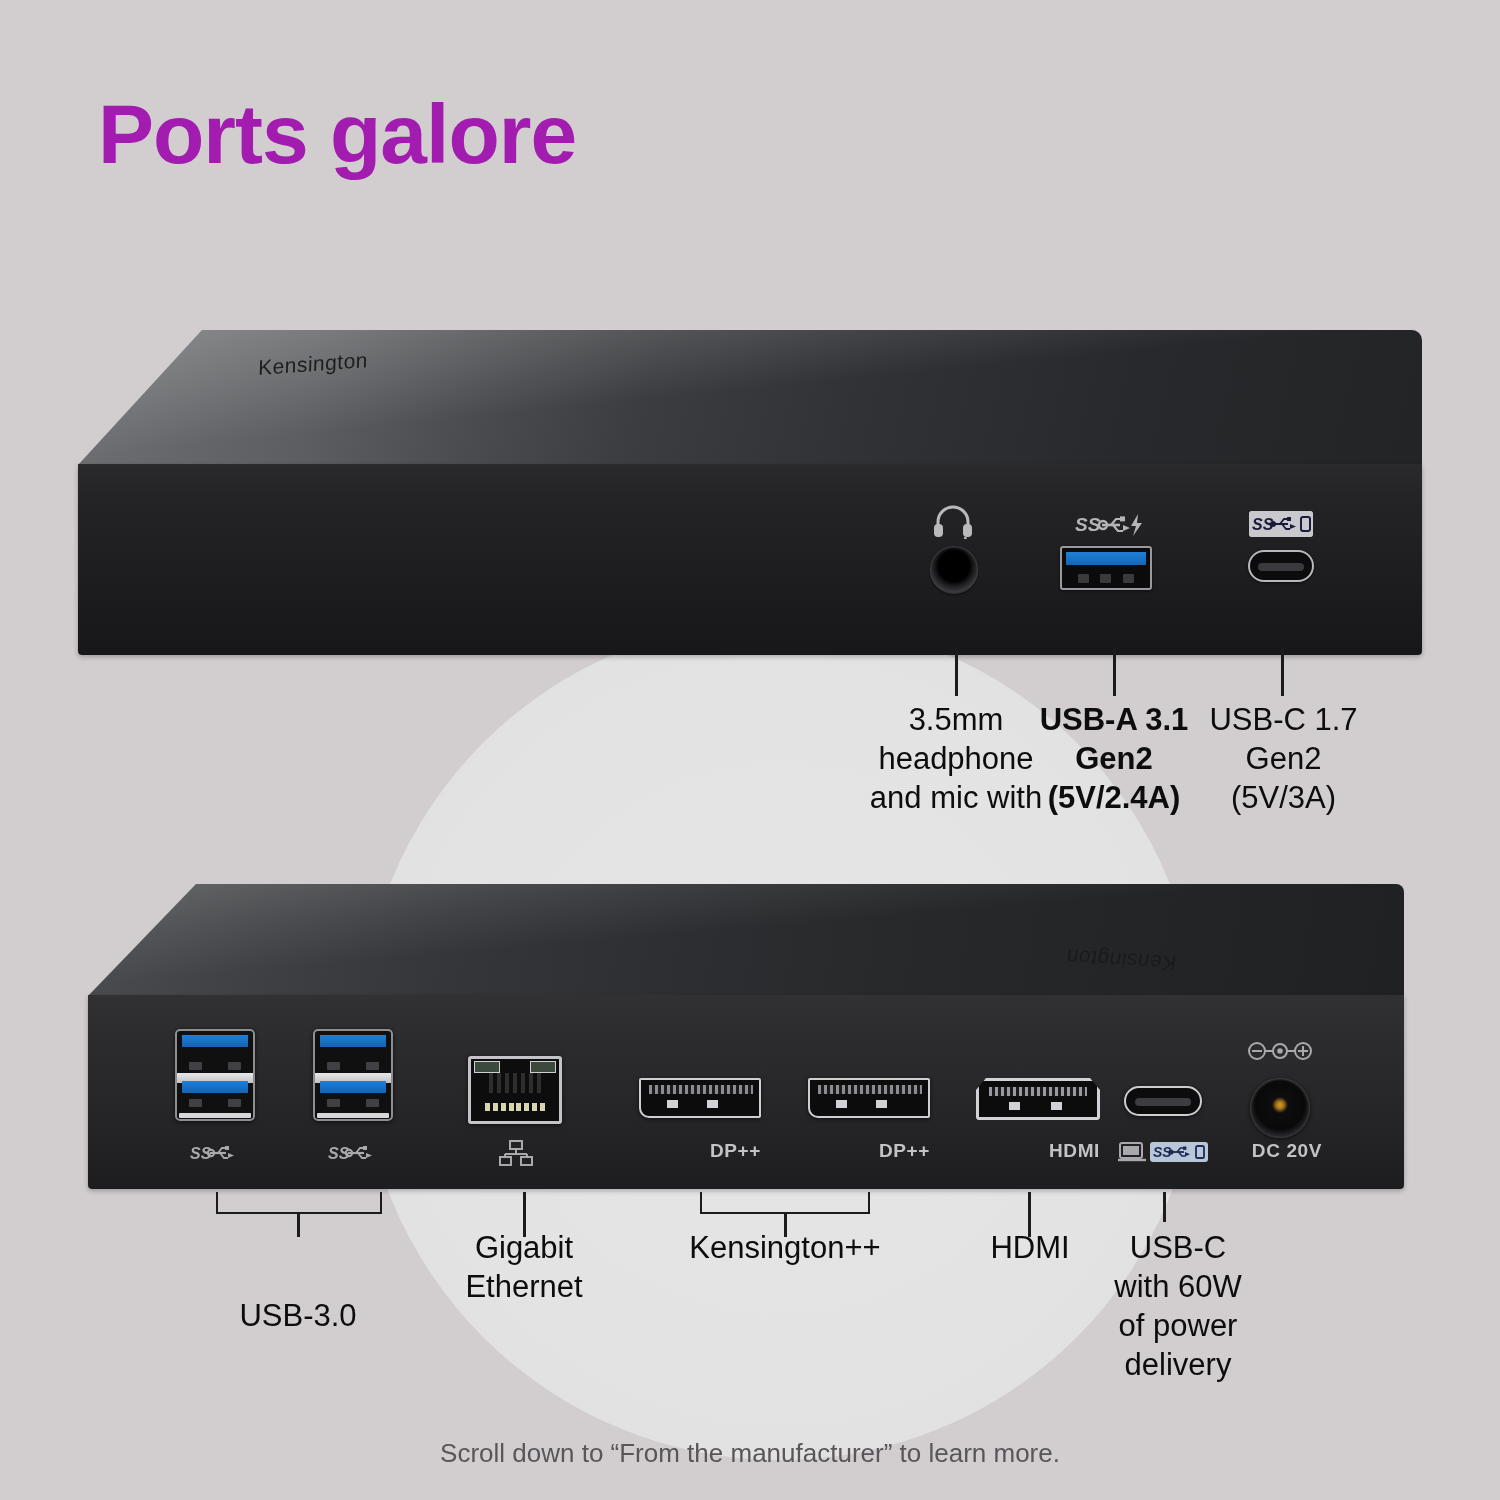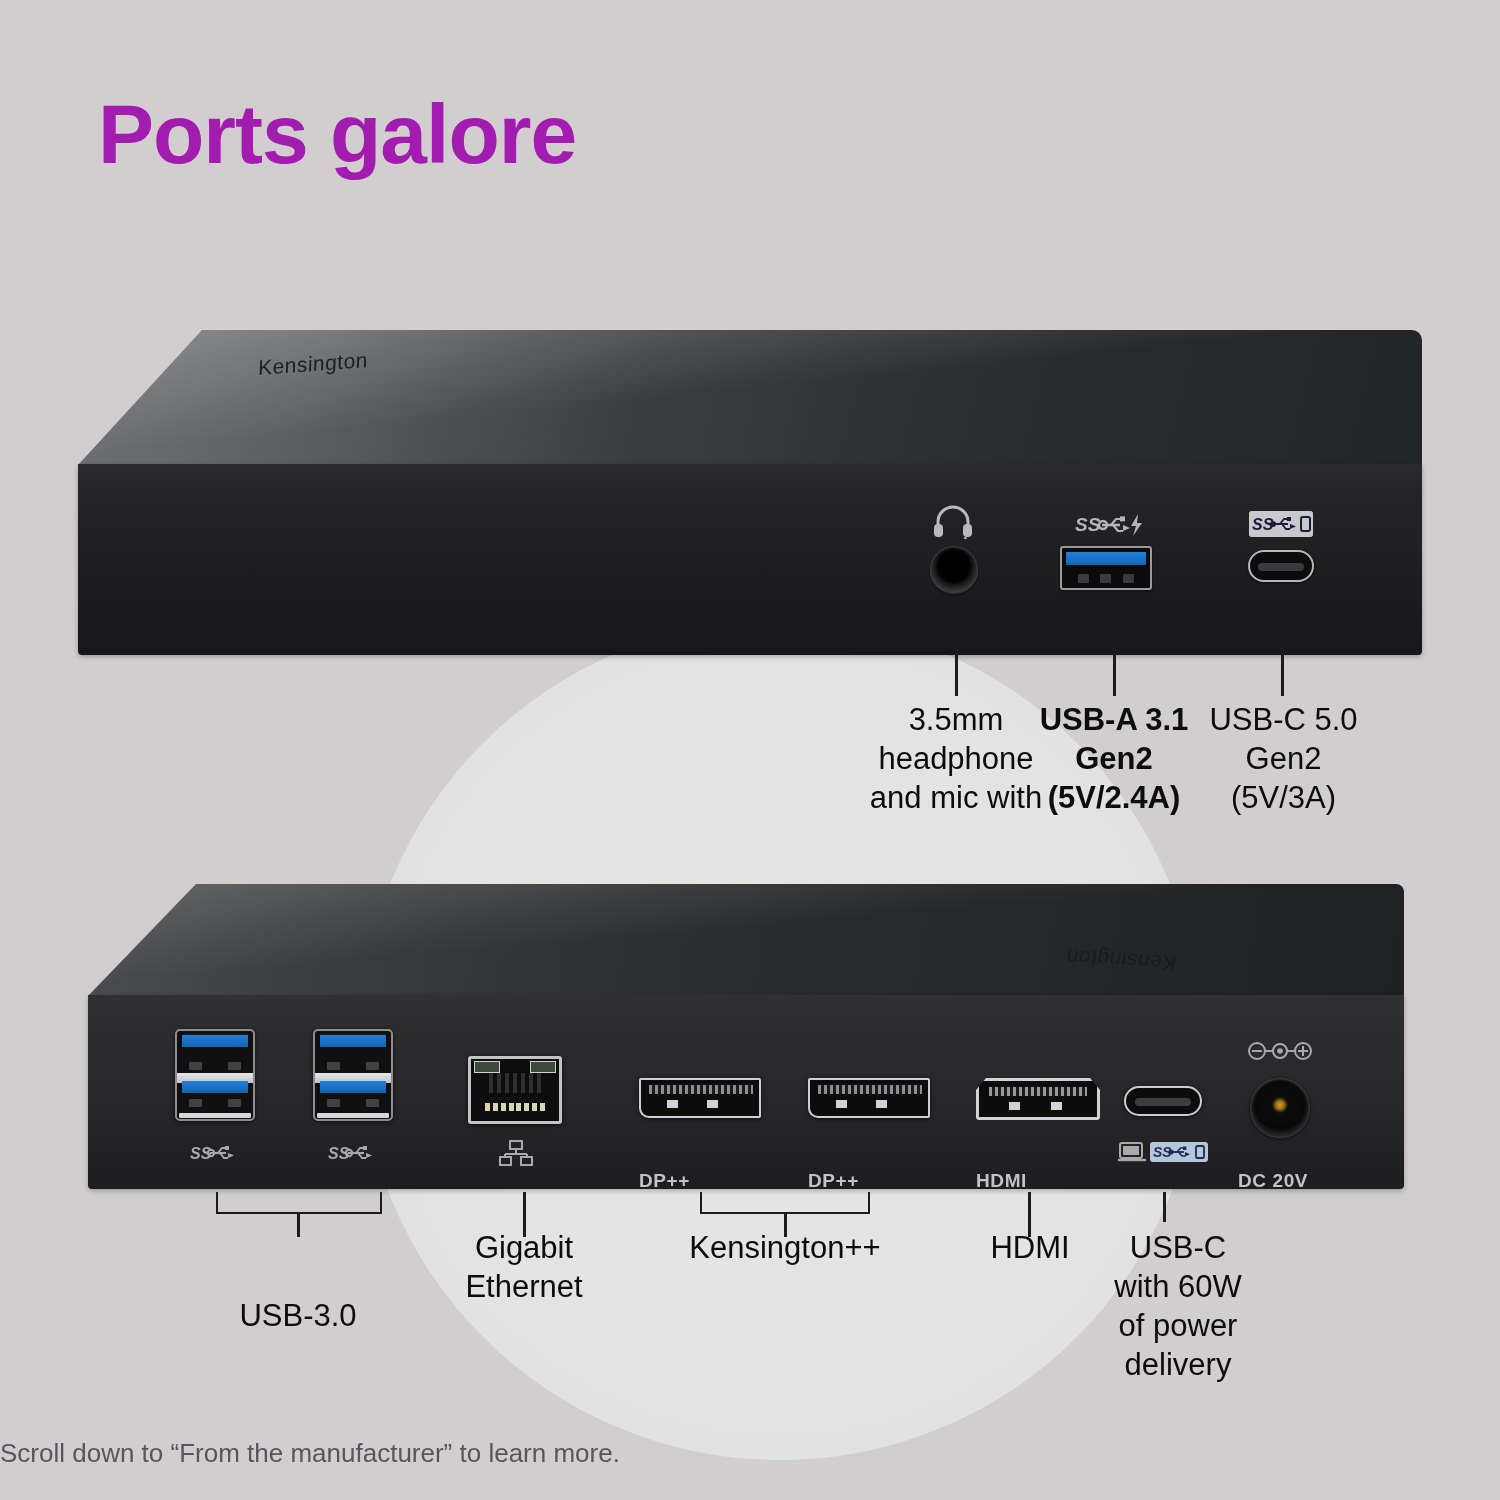--- a/index.html
+++ b/index.html
@@ -16,21 +16,21 @@
     background:radial-gradient(circle at 50% 50%, #e6e5e5 0%, #e4e3e3 62%, #e1e0e0 80%, rgba(225,224,224,0) 100%);
   }
   
   #title{
     position:absolute;left:98px;top:92px;
     font-size:84px;font-weight:700;color:#a21caf;letter-spacing:-1px;
     line-height:1;
   }
   
   #footer{
-    position:absolute;left:0;top:1438px;width:1500px;text-align:left;
+    position:absolute;left:0;top:1438px;width:1500px;text-align:center;
     font-size:26px;color:#59565a;
   }
 
   
   .dock{position:absolute;}
   .dock .topface{
     position:absolute;left:0;top:0;width:100%;height:100%;
     background:linear-gradient(104deg,#6e7073 0%,#5c5e61 18%,#4a4c4f 30%,#3b3d40 42%,#303235 58%,#27292c 78%,#222426 100%);
   }
   .dock .topface .sheen{
@@ -166,21 +166,21 @@
   #usbc-port-rear .tongue{position:absolute;left:9px;right:9px;top:10px;height:8px;border-radius:4px;background:#3d3d41;}
 
   #dc-port{
     position:absolute;left:1250px;top:1078px;width:60px;height:60px;border-radius:50%;
     background:radial-gradient(circle at 50% 45%, #d89a22 0%, #a9761a 8%, #0d0d0e 18%, #09090a 55%, #38383c 78%, #121214 92%, #45454a 100%);
     box-shadow:inset 0 1px 3px rgba(255,255,255,.25), 0 1px 4px rgba(0,0,0,.6);
   }
 
   .port-label{
     position:absolute;color:#c3c3c7;font-size:19px;font-weight:700;letter-spacing:.6px;
-    text-align:left;white-space:nowrap;margin-top:30px;
+    text-align:right;white-space:nowrap;
   }
   .silk-icon{position:absolute;}
 
   
   .leader{position:absolute;background:#1c1c1c;}
   .bracket{position:absolute;border:2.5px solid #1c1c1c;border-top:none;box-sizing:border-box;}
   .callout{
     position:absolute;text-align:center;color:#0d0d0d;
     font-size:31px;line-height:1.26;font-weight:400;white-space:pre-line;
   }
@@ -245,21 +245,21 @@
 <div class="leader" style="left:955px;top:648px;width:2.5px;height:48px;"></div>
 <div class="leader" style="left:1113px;top:648px;width:2.5px;height:48px;"></div>
 <div class="leader" style="left:1281px;top:648px;width:2.5px;height:48px;"></div>
 
 <div class="callout" style="left:828px;top:700px;width:256px;">3.5mm
 headphone
 and mic with</div>
 <div class="callout" style="left:1000px;top:700px;width:228px;font-weight:bold;">USB-A 3.1
 Gen2
 (5V/2.4A)</div>
-<div class="callout" style="left:1196px;top:700px;width:175px;">USB-C 5.0
+<div class="callout" style="left:1196px;top:700px;width:175px;">USB-C 1.7
 Gen2
 (5V/3A)</div>
 
 <div class="dock" id="dock-rear">
   <div class="topface">
     <div class="sheen"></div>
     <div class="brand">Kensington</div>
   </div>
   <div class="frontface"></div>
 </div>

